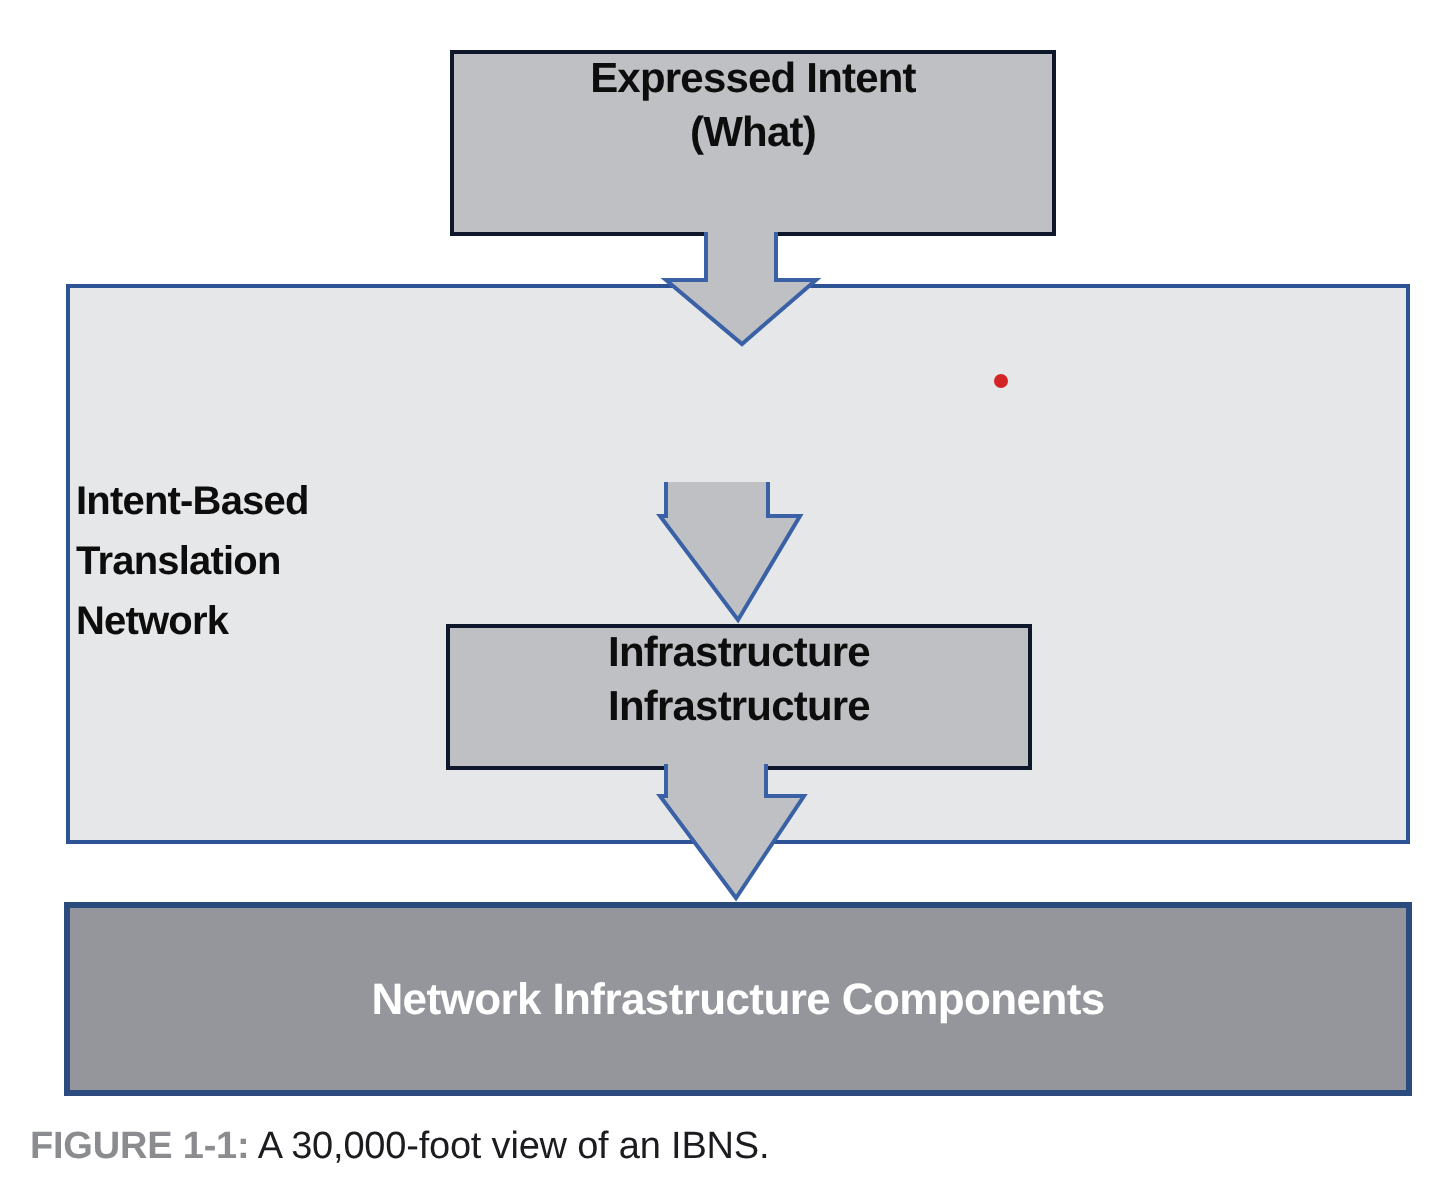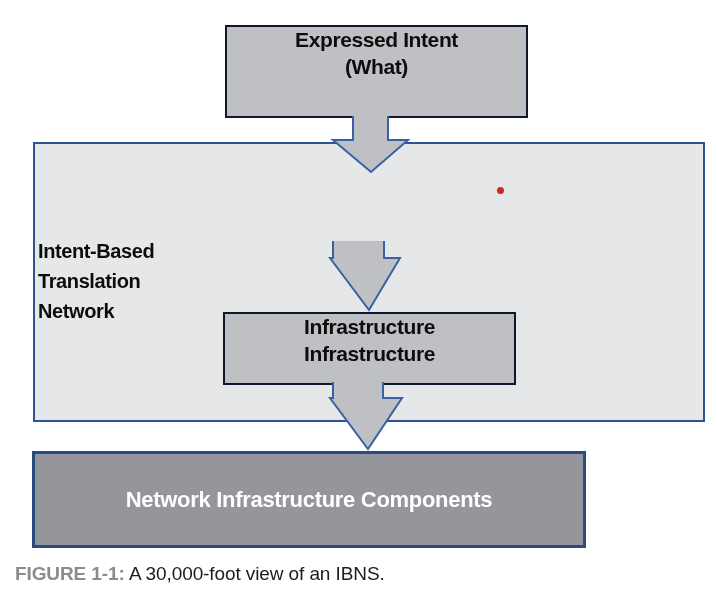--- a/index.html
+++ b/index.html
@@ -31,21 +31,21 @@
     left:33px;top:142px;width:672px;height:280px;
     background:#e6e7e9;
     border:2px solid #2e5395;
     z-index:1;
   }
   .top-box{left:225px;top:25px;width:303px;height:93px;}
   .it-box{left:223px;top:172px;width:294px;height:72px;}
   .config-box{left:223px;top:312px;width:293px;height:73px;}
   .dark-box{
     position:absolute;box-sizing:border-box;
-    left:32px;top:451px;width:554px;height:97px;
+    left:32px;top:451px;width:674px;height:97px;
     background:#94969b;
     border:3px solid #2b4b7e;
     display:flex;align-items:center;justify-content:center;
     color:#ffffff;font-weight:700;font-size:22px;
     letter-spacing:-0.3px;
     z-index:3;
   }
   .ibns-label{
     position:absolute;left:38px;top:236px;
     font-size:20px;font-weight:700;color:#0d0d0d;

